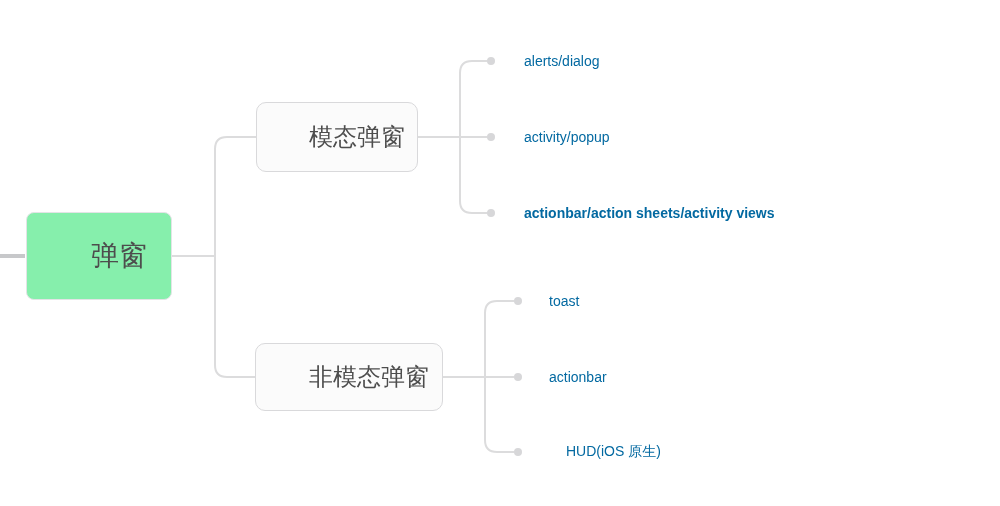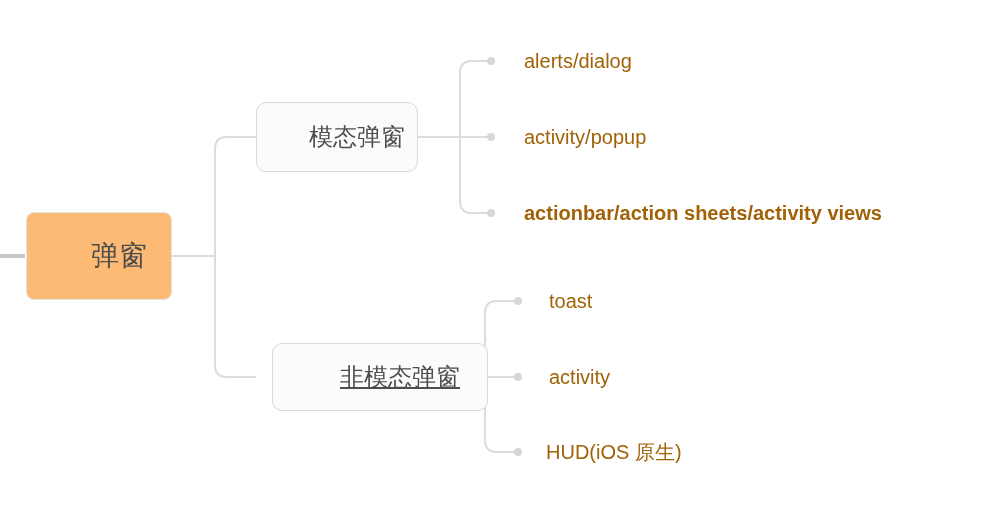--- a/index.html
+++ b/index.html
@@ -45,58 +45,57 @@
     color: #4d4d4d;
     cursor: default;
     white-space: nowrap;
     padding-left: 40px;
   }
   .node-root {
     left: 26px;
     top: 212px;
     width: 146px;
     height: 88px;
-    background: #fdba74;
+    background: #86efac;
     border: 1.5px solid #e3e4e6;
     border-radius: 8px;
     font-size: 28px;
   }
   .node-branch {
     background: #fbfbfb;
     border: 1.5px solid #d9d9db;
     border-radius: 10px;
     font-size: 24px;
   }
   .node-modal {
     left: 256px;
     top: 102px;
     width: 162px;
     height: 70px;
   }
   .node-nonmodal {
-    left: 272px;
+    left: 255px;
     top: 343px;
-    width: 216px;
+    width: 188px;
     height: 68px;
-    text-decoration: underline;
   }
   .leaf {
     position: absolute;
     transform: translateY(-50%);
-    font-size: 20px;
-    color: #a16207;
+    font-size: 14px;
+    color: #0369a1;
     white-space: nowrap;
     cursor: default;
   }
   .leaf-alerts   { left: 524px; top: 61px;  }
   .leaf-popover  { left: 524px; top: 137px; }
   .leaf-actionbar{ left: 524px; top: 213px; font-weight: bold; }
   .leaf-toast    { left: 549px; top: 301px; }
   .leaf-snackbars{ left: 549px; top: 377px; }
-  .leaf-hud      { left: 546px; top: 452px; }
+  .leaf-hud      { left: 566px; top: 452px; }
 </style>
 </head>
 <body>
 
 <div class="canvas">
 
   <svg class="connectors" width="1000" height="506" aria-hidden="true">
 
     <path class="trunk-in" d="M0 256 H25"></path>
 
@@ -134,19 +133,19 @@
   <div class="leaf leaf-popover">
     <span>activity/popup</span>
   </div>
   <div class="leaf leaf-actionbar">
     <span>actionbar/action sheets/activity views</span>
   </div>
   <div class="leaf leaf-toast">
     <span>toast</span>
   </div>
   <div class="leaf leaf-snackbars">
-    <span>activity</span>
+    <span>actionbar</span>
   </div>
   <div class="leaf leaf-hud">
     <span>HUD(iOS 原生)</span>
   </div>
 
 </div>
 
 </body></html>

